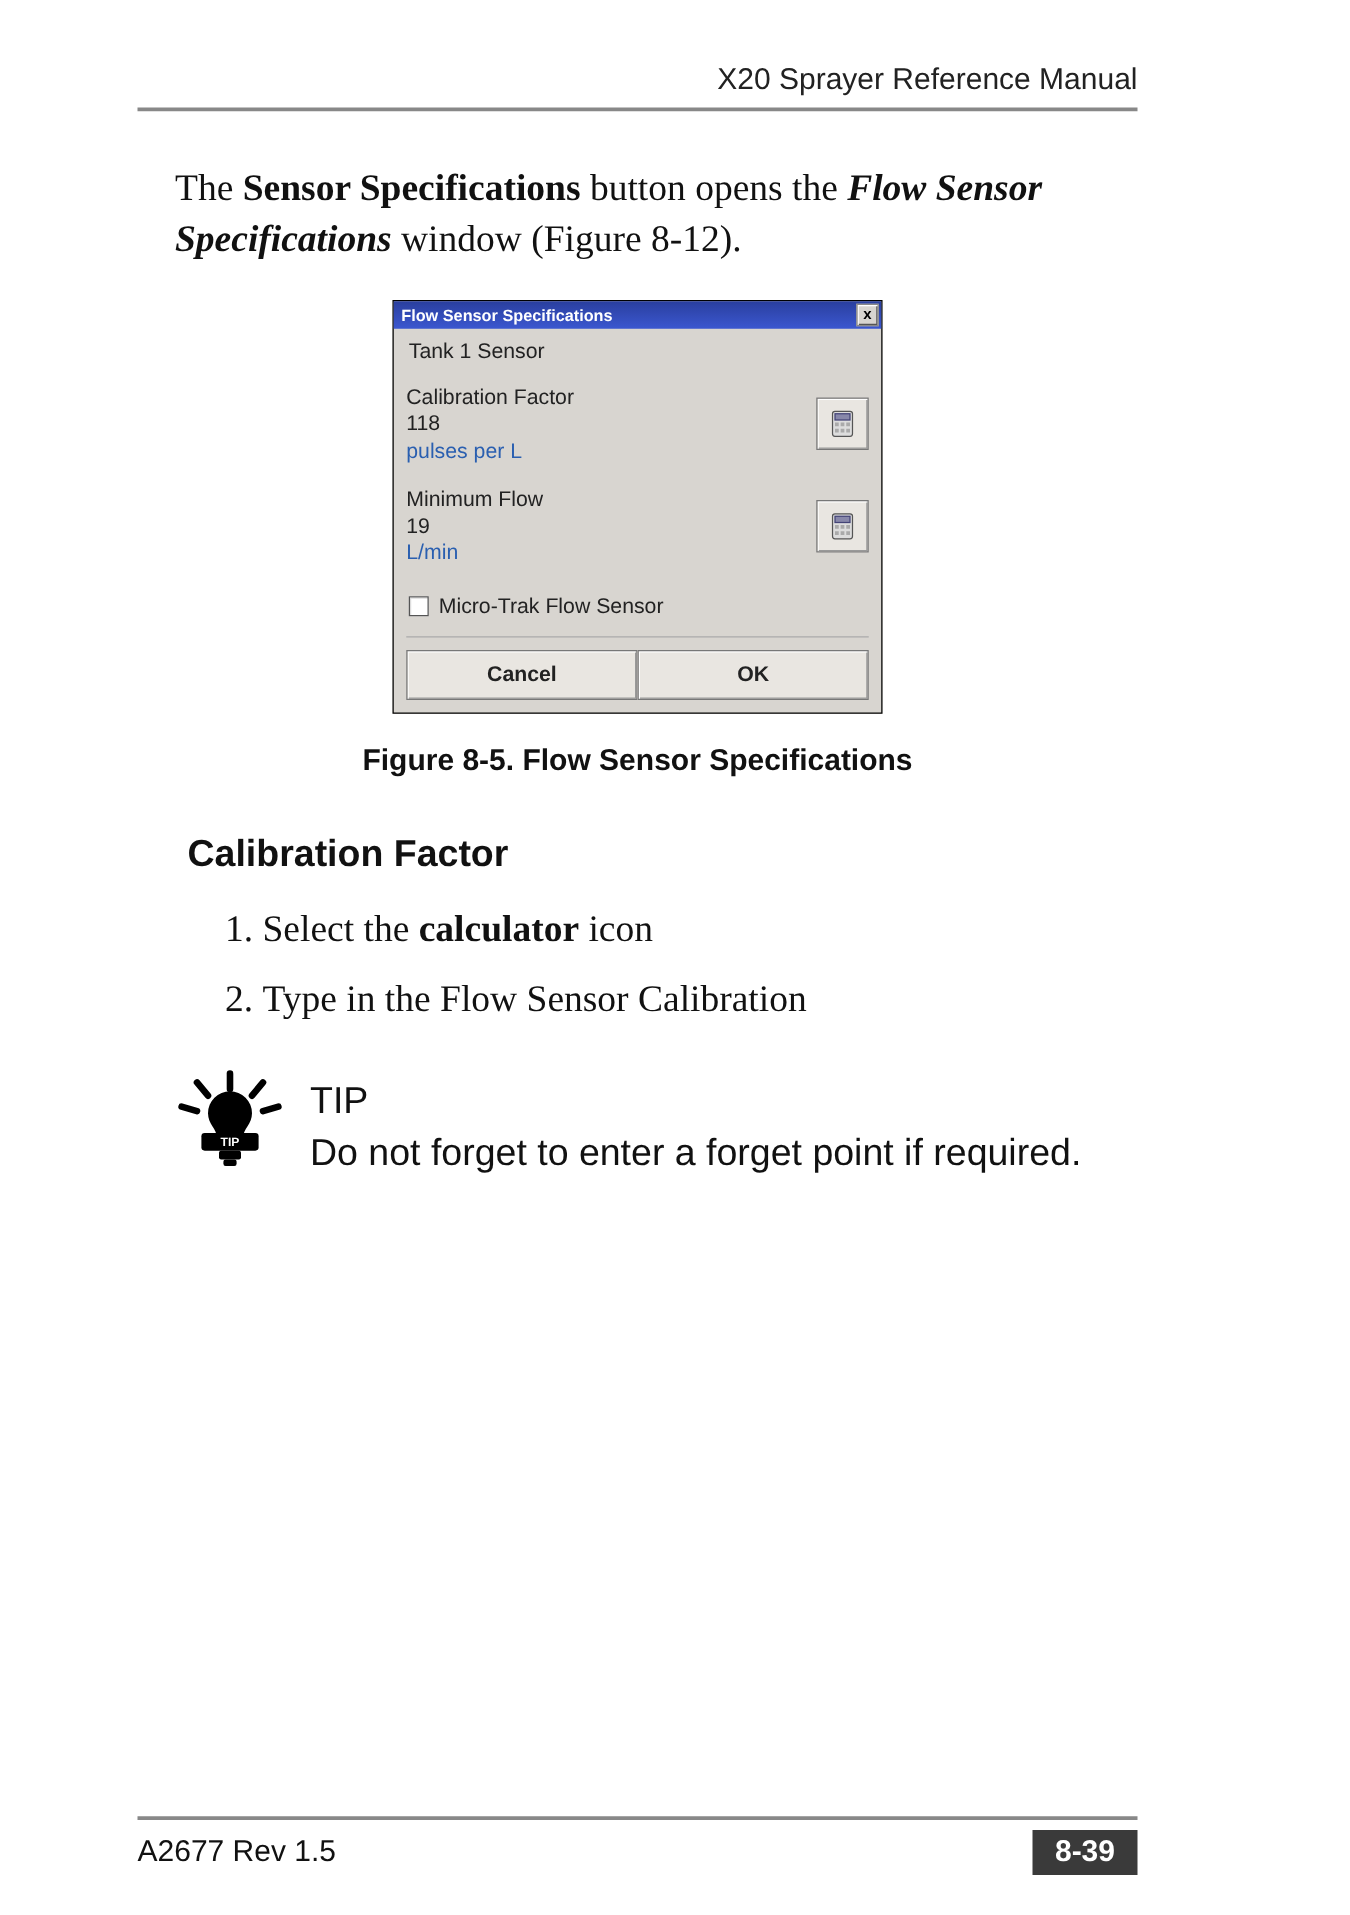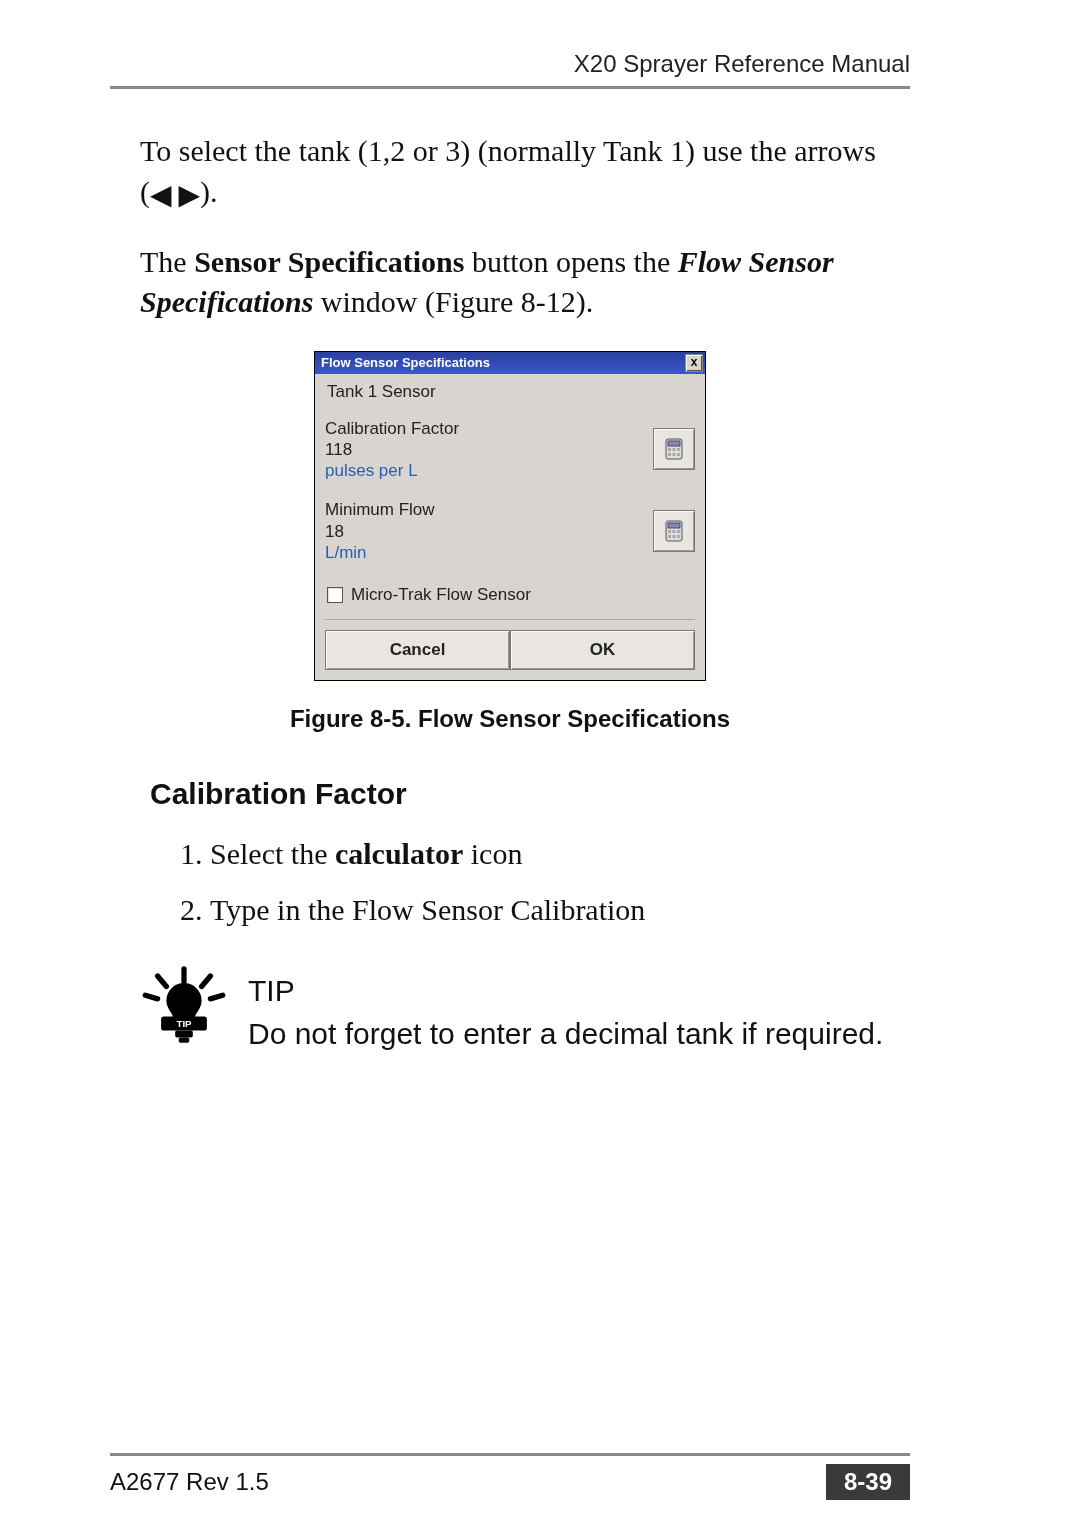--- a/index.html
+++ b/index.html
@@ -209,23 +209,20 @@
     font-size: 24px;
   }
 </style>
 </head>
 <body>
 
 <div class="page">
 
   <div class="header-line">X20 Sprayer Reference Manual</div>
 
-  <p class="body-para">
-    <span>To select the tank (1,2 or 3) (normally Tank 1) use the arrows (</span><span class="arrows">◀ ▶</span><span>).</span>
-  </p>
 
   <p class="body-para">
     <span>The </span><span class="bold">Sensor Specifications</span><span> button opens the </span><span class="bold-ital">Flow Sensor Specifications</span><span> window (Figure 8-12).</span>
   </p>
 
   <div class="dialog-wrap">
     <div class="dialog">
       <div class="titlebar">
         <span>Flow Sensor Specifications</span>
         <span class="close">x</span>
@@ -249,21 +246,21 @@
               <rect x="3" y="15" width="3" height="3" fill="#aaa"></rect>
               <rect x="7.5" y="15" width="3" height="3" fill="#aaa"></rect>
               <rect x="12" y="15" width="3" height="3" fill="#aaa"></rect>
             </svg>
           </div>
         </div>
 
         <div class="field-row">
           <div class="field-text">
             <div class="label">Minimum Flow</div>
-            <div class="value">18</div>
+            <div class="value">19</div>
             <div class="unit">L/min</div>
           </div>
           <div class="calc-btn">
             <svg viewBox="0 0 18 22">
               <rect x="1" y="1" width="16" height="20" rx="2" fill="#ddd" stroke="#555"></rect>
               <rect x="3" y="3" width="12" height="5" fill="#88a" stroke="#447"></rect>
               <rect x="3" y="10" width="3" height="3" fill="#aaa"></rect>
               <rect x="7.5" y="10" width="3" height="3" fill="#aaa"></rect>
               <rect x="12" y="10" width="3" height="3" fill="#aaa"></rect>
               <rect x="3" y="15" width="3" height="3" fill="#aaa"></rect>
@@ -307,21 +304,21 @@
         <line x1="94" y1="34" x2="80" y2="38"></line>
       </g>
       <path d="M30 40 a20 20 0 1 1 40 0 c0 10 -8 14 -8 22 h-24 c0 -8 -8 -12 -8 -22 z" fill="#000"></path>
       <rect x="24" y="58" width="52" height="16" rx="3" fill="#000"></rect>
       <text x="50" y="70" text-anchor="middle" font-family="Arial" font-size="11" font-weight="bold" fill="#fff">TIP</text>
       <rect x="40" y="74" width="20" height="8" rx="2" fill="#000"></rect>
       <rect x="44" y="82" width="12" height="6" rx="2" fill="#000"></rect>
     </svg>
     <div class="tip-text">
       <span class="tip-label">TIP</span>
-      <span>Do not forget to enter a decimal tank if required.</span>
+      <span>Do not forget to enter a forget point if required.</span>
     </div>
   </div>
 
   <div class="footer">
     <span>A2677 Rev 1.5</span>
     <span class="page-num">8-39</span>
   </div>
 
 </div>
 

